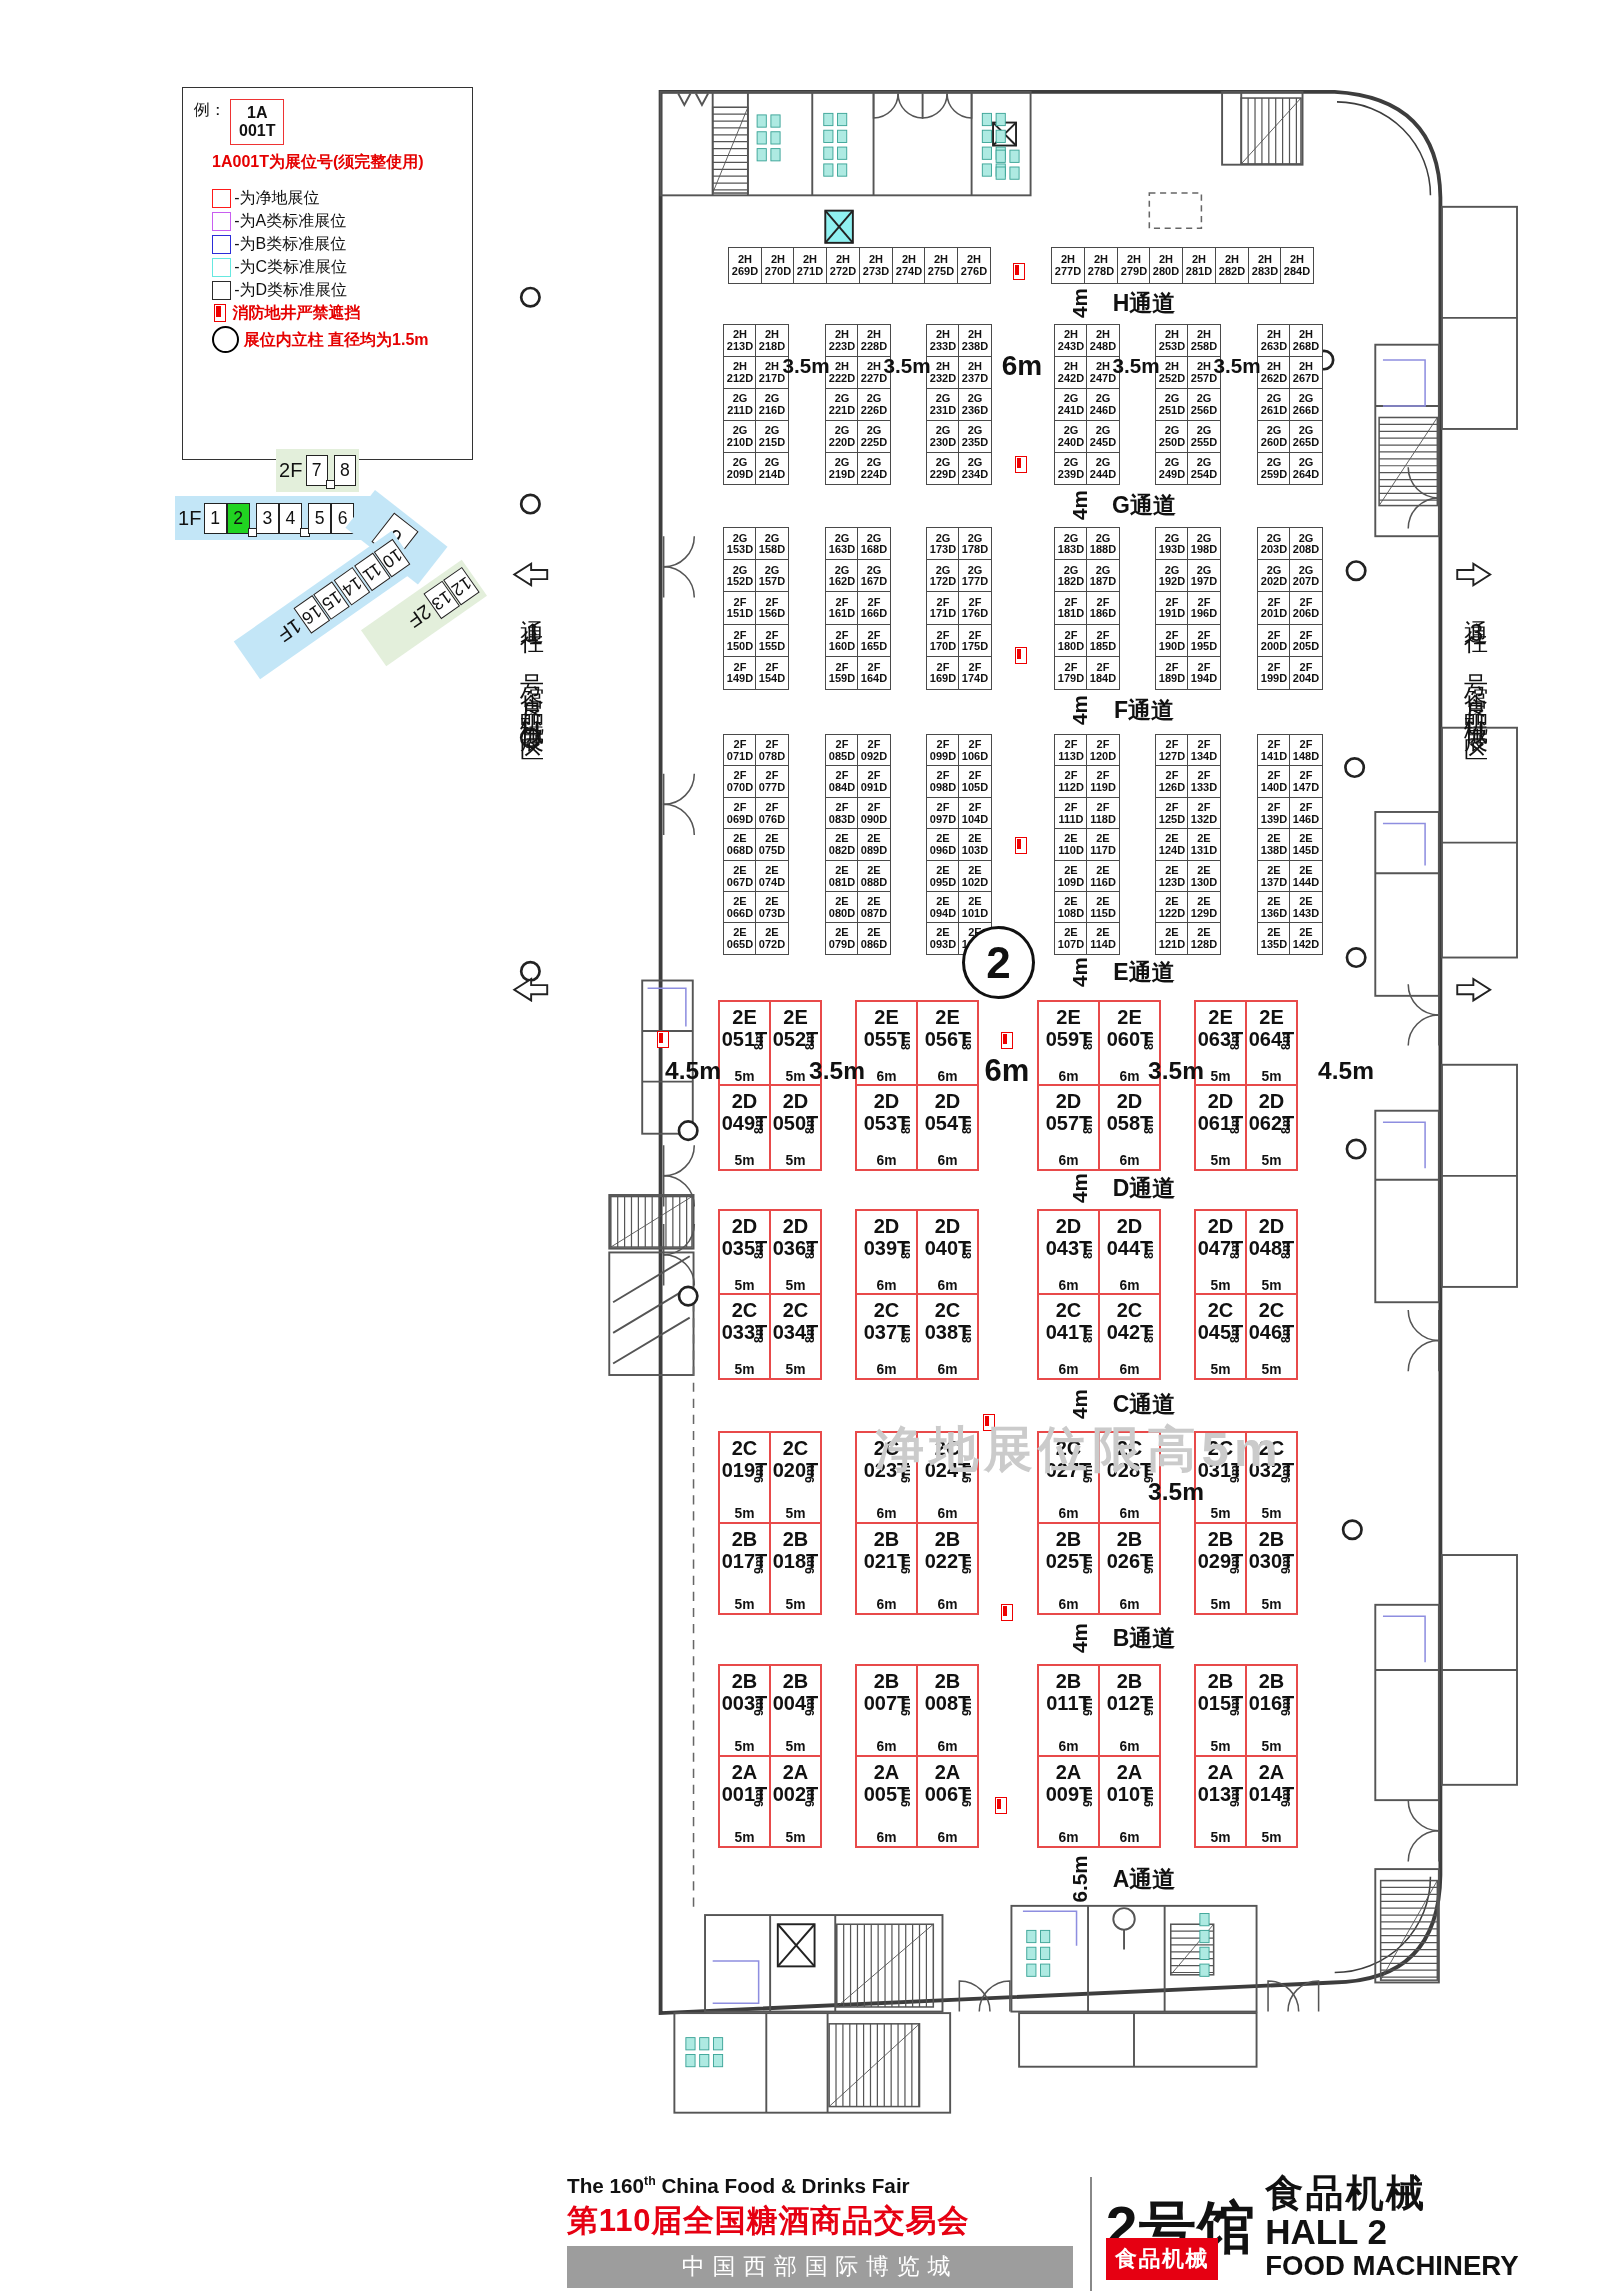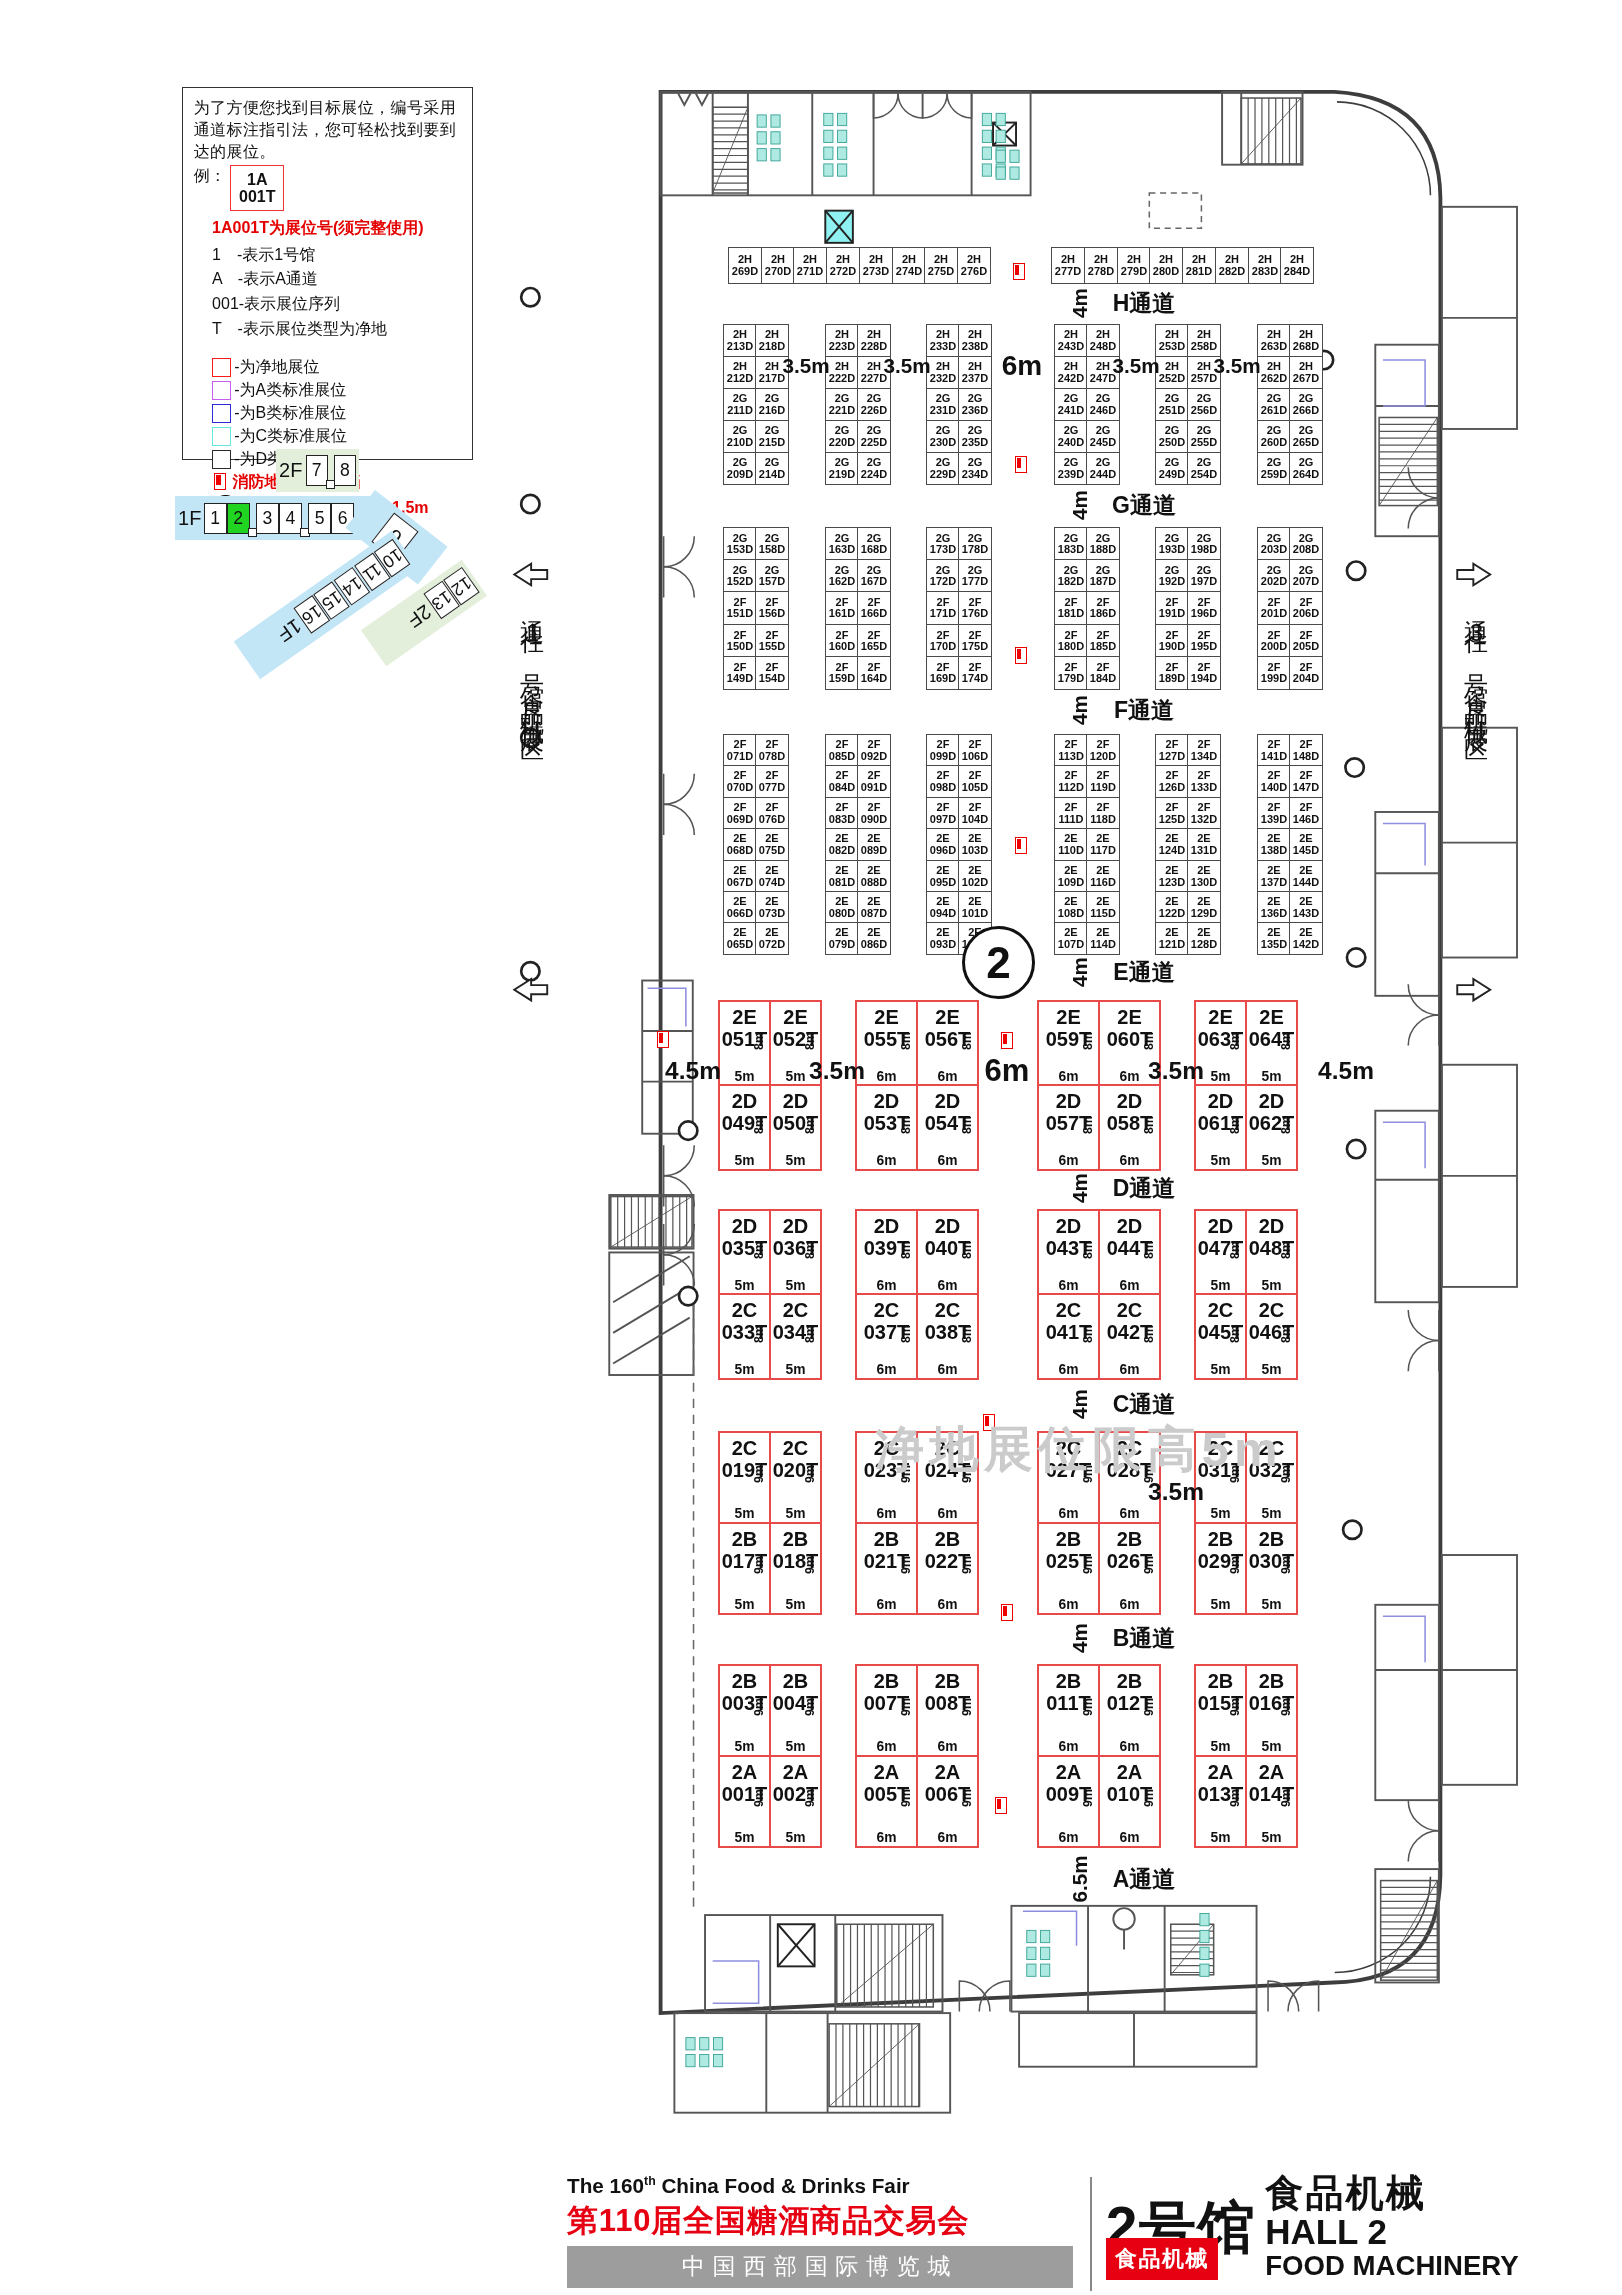--- a/index.html
+++ b/index.html
@@ -355,35 +355,28 @@
       </g>
     <g fill="#fff" stroke="#222" stroke-width="2.5">
       <polygon points="714,744 693,744 693,736 671,750 693,764 693,756 714,756"></polygon>
       <polygon points="714,1286 693,1286 693,1278 671,1292 693,1306 693,1298 714,1298"></polygon>
       <polygon points="1902,744 1923,744 1923,736 1945,750 1923,764 1923,756 1902,756"></polygon>
       <polygon points="1902,1286 1923,1286 1923,1278 1945,1292 1923,1306 1923,1298 1902,1298"></polygon>
     </g>
   </svg>
 
   <div id="legend">
-    <div class="intro">为了方便您找到目标展位，编号采用通道标注指引法，您可轻松找到要到达的展位。</div>
     <div class="example-row">
       <span>例：</span>
       <span class="example-box">
         <span>1A</span><br>
         <span>001T</span>
       </span>
     </div>
     <div class="red-note">1A001T为展位号(须完整使用)</div>
-    <div id="legend-items">
-        <div class="item">1　-表示1号馆</div>
-        <div class="item">A　-表示A通道</div>
-        <div class="item">001-表示展位序列</div>
-        <div class="item">T　-表示展位类型为净地</div>
-      </div>
     <div class="swatches" id="legend-swatches">
         <div class="sw-row">
           <div class="sw" style="border-color: rgb(255, 26, 26);"></div>
           <div>-为净地展位</div>
         </div>
         <div class="sw-row">
           <div class="sw" style="border-color: rgb(200, 94, 240);"></div>
           <div>-为A类标准展位</div>
         </div>
         <div class="sw-row">

